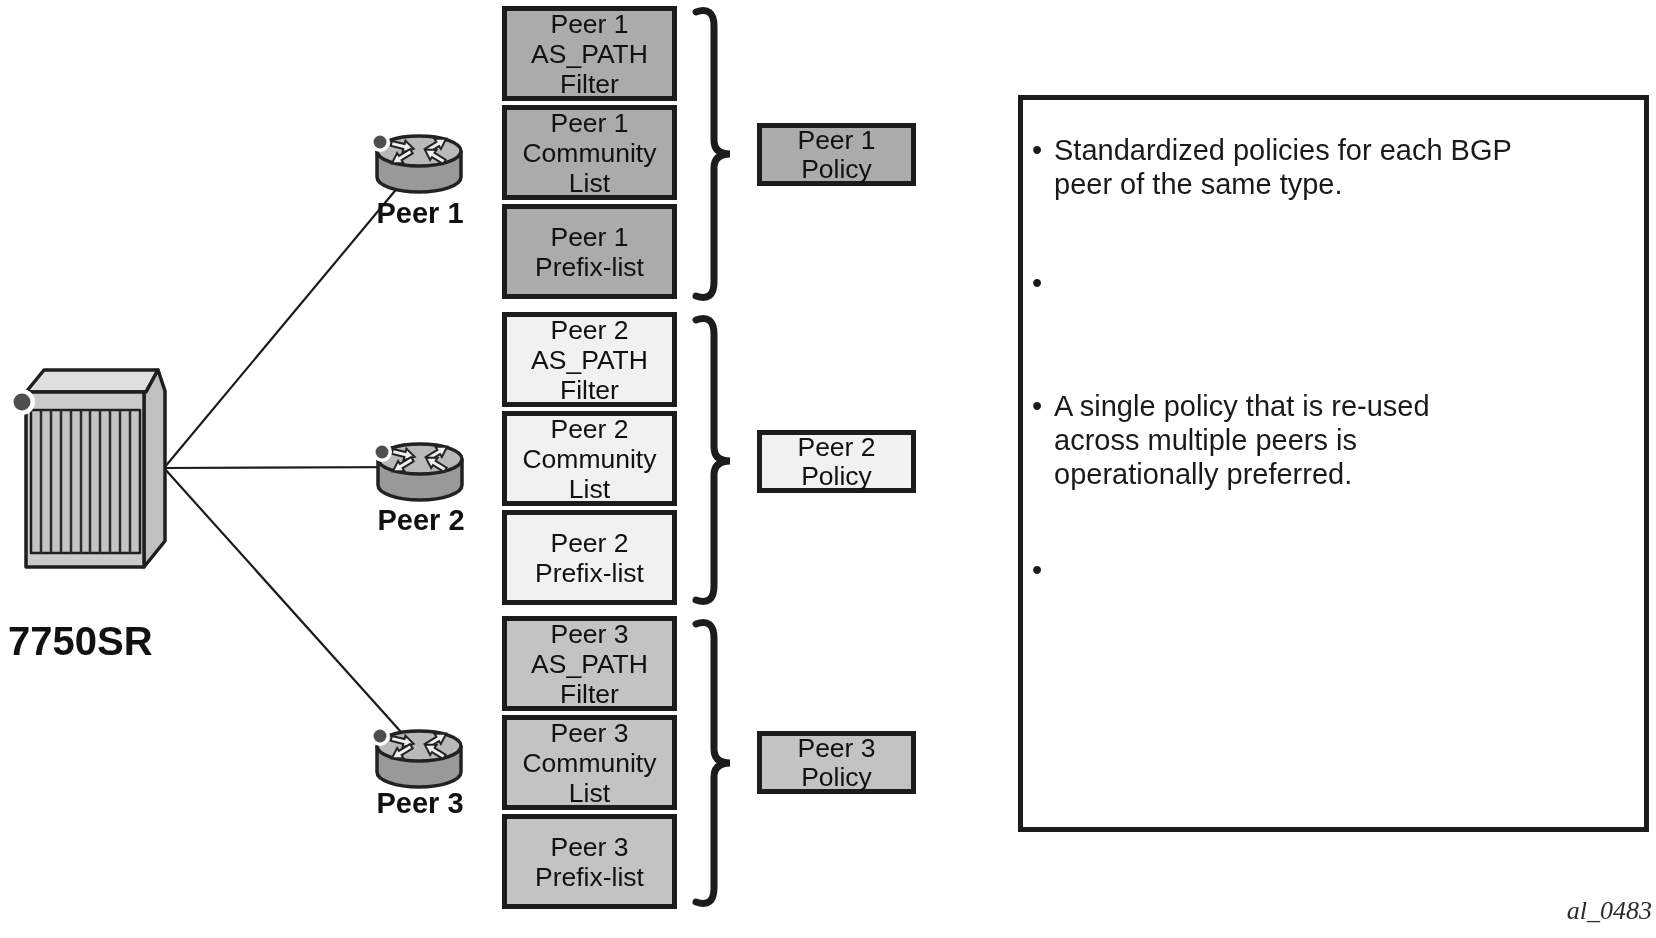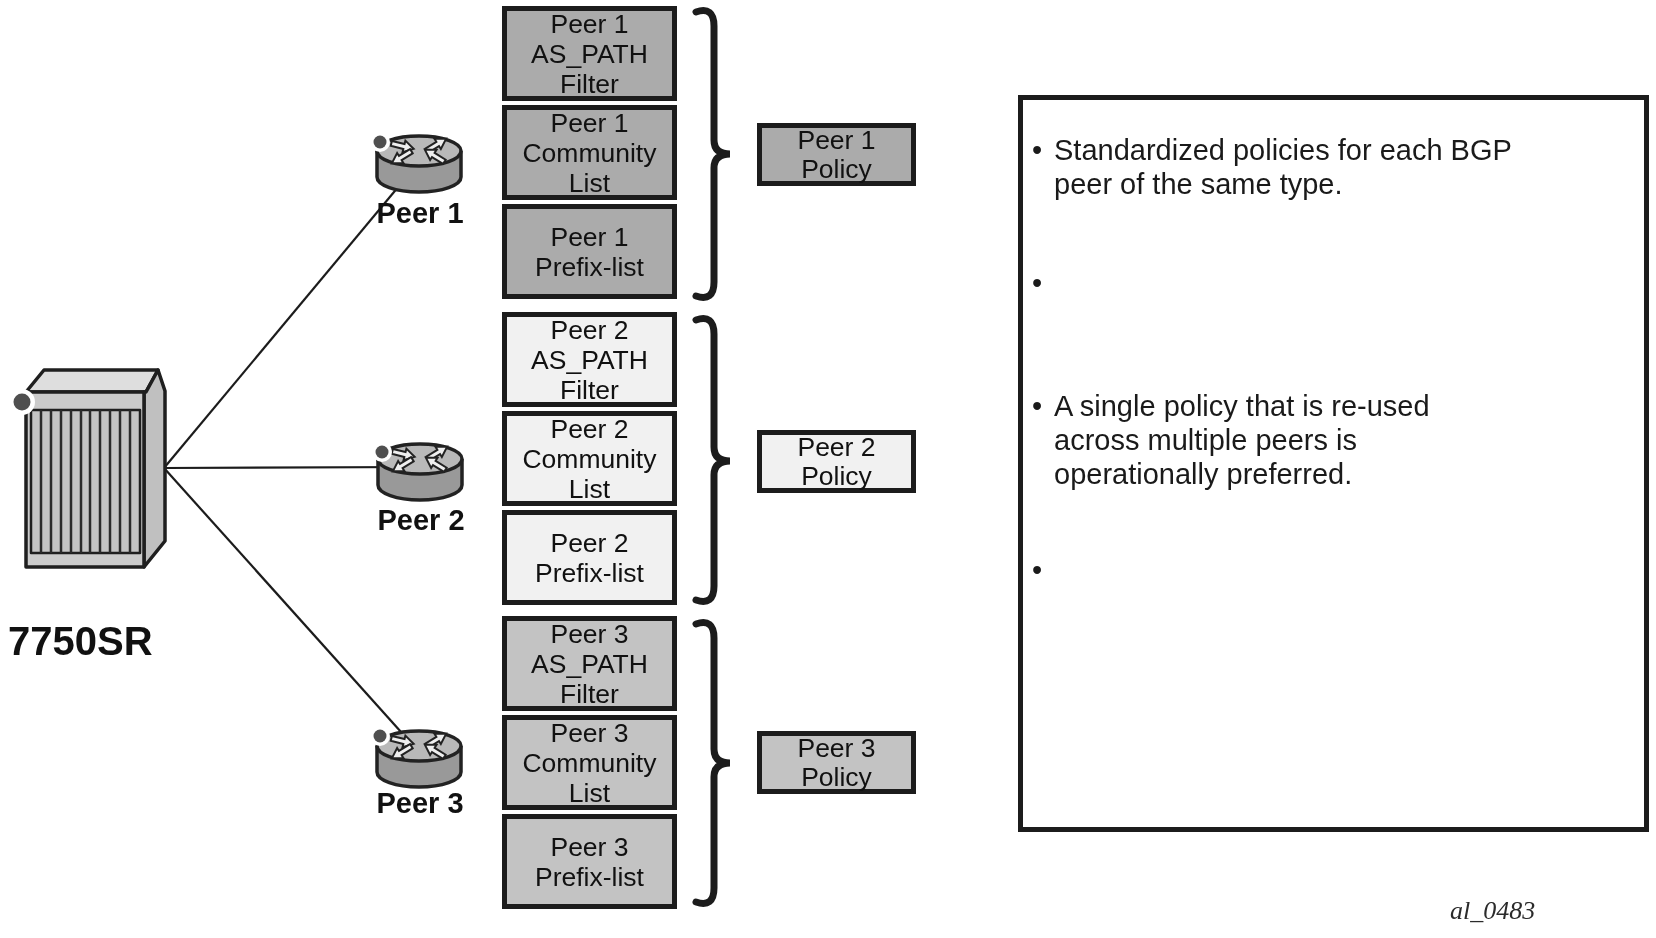--- a/index.html
+++ b/index.html
@@ -29,21 +29,21 @@
     position:absolute;left:1018px;top:95px;width:631px;height:737px;box-sizing:border-box;
     border:5px solid #1c1c1c;background:#ffffff;
   }
   .note-item{
     position:absolute;left:1032px;width:600px;display:flex;gap:9px;
     font-size:29px;line-height:34px;color:#1a1a1a;
   }
   .note-item .bullet{flex:0 0 13px;}
   .note-item .note-text{white-space:pre-line;}
   .caption{
-    position:absolute;left:1450px;top:896px;width:202px;
+    position:absolute;left:1450px;top:896px;width:202px;text-align:right;
     font-family:"Liberation Serif", serif;font-style:italic;font-size:26px;color:#2b2b2b;
   }
 </style>
 </head>
 <body>
 
 <div id="stage">
 
   <svg id="diagram-svg" viewBox="0 0 1656 938" xmlns="http://www.w3.org/2000/svg">
 

